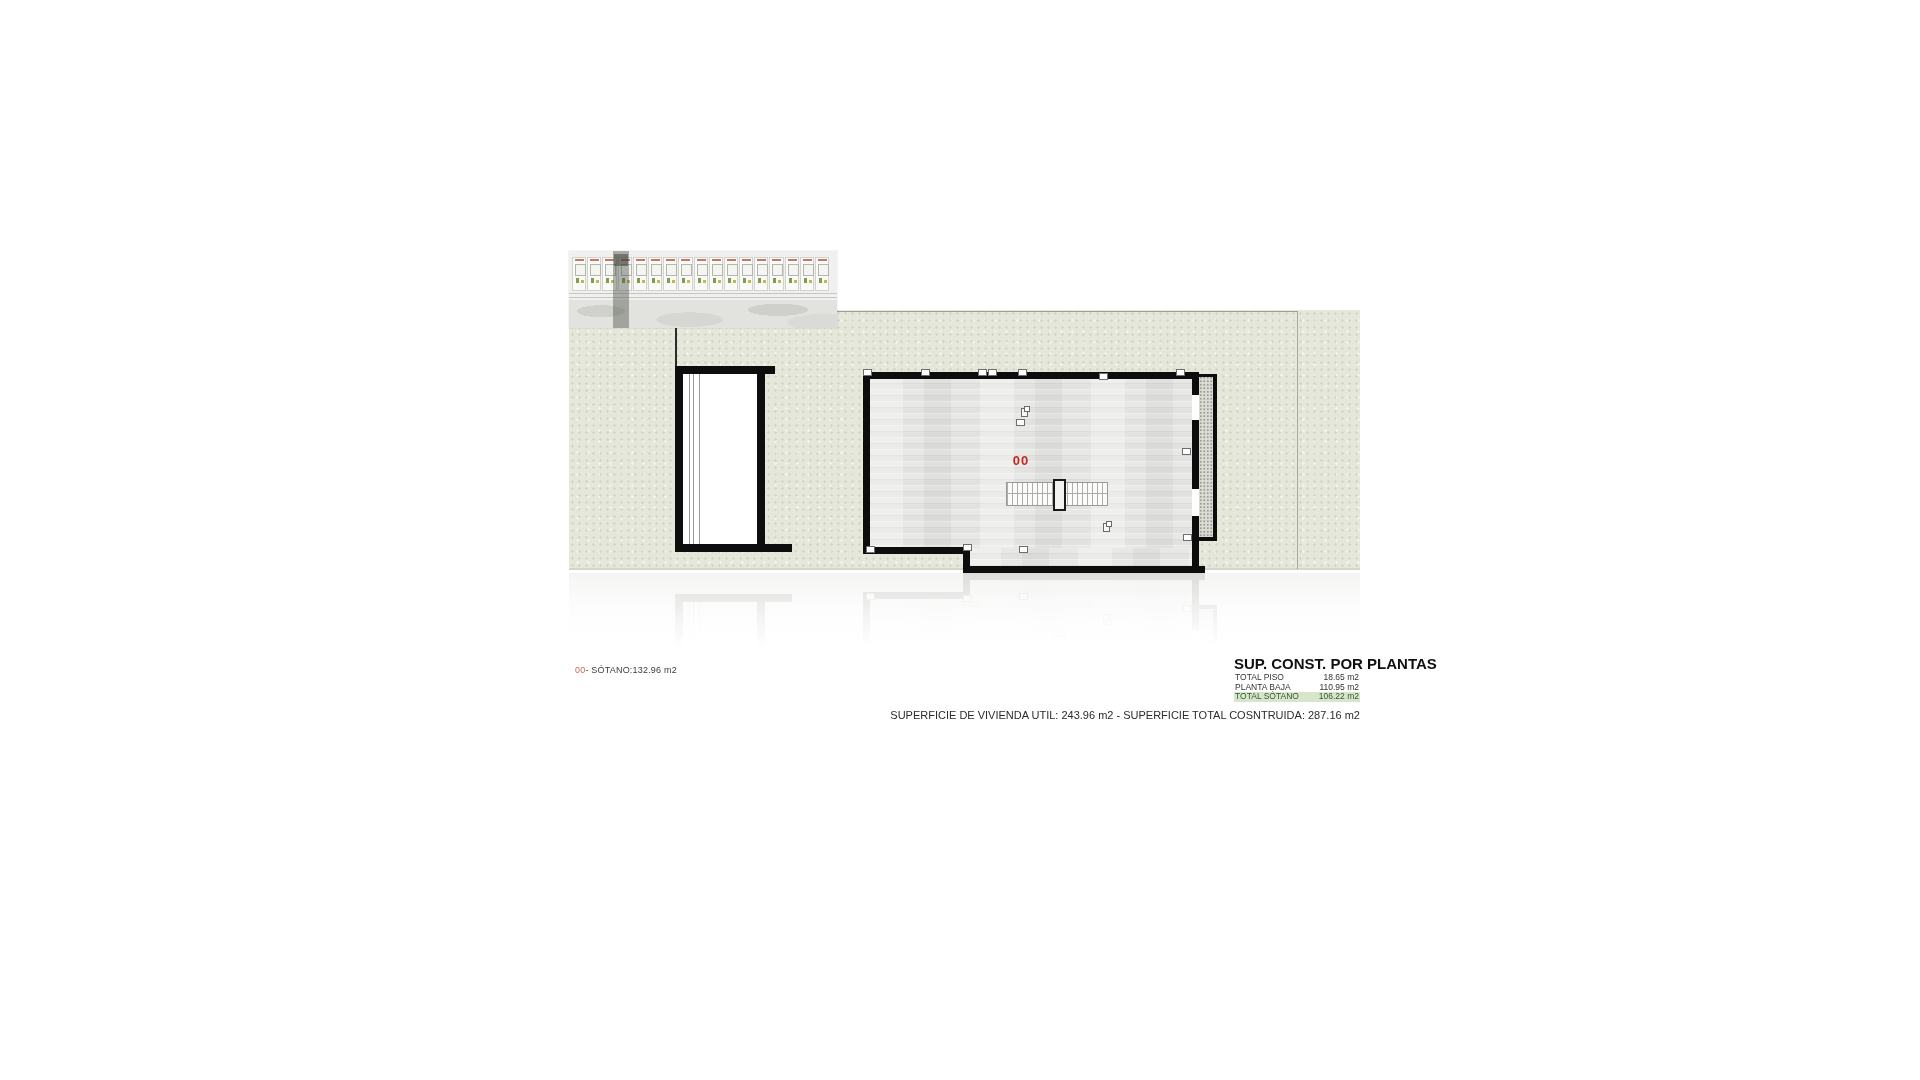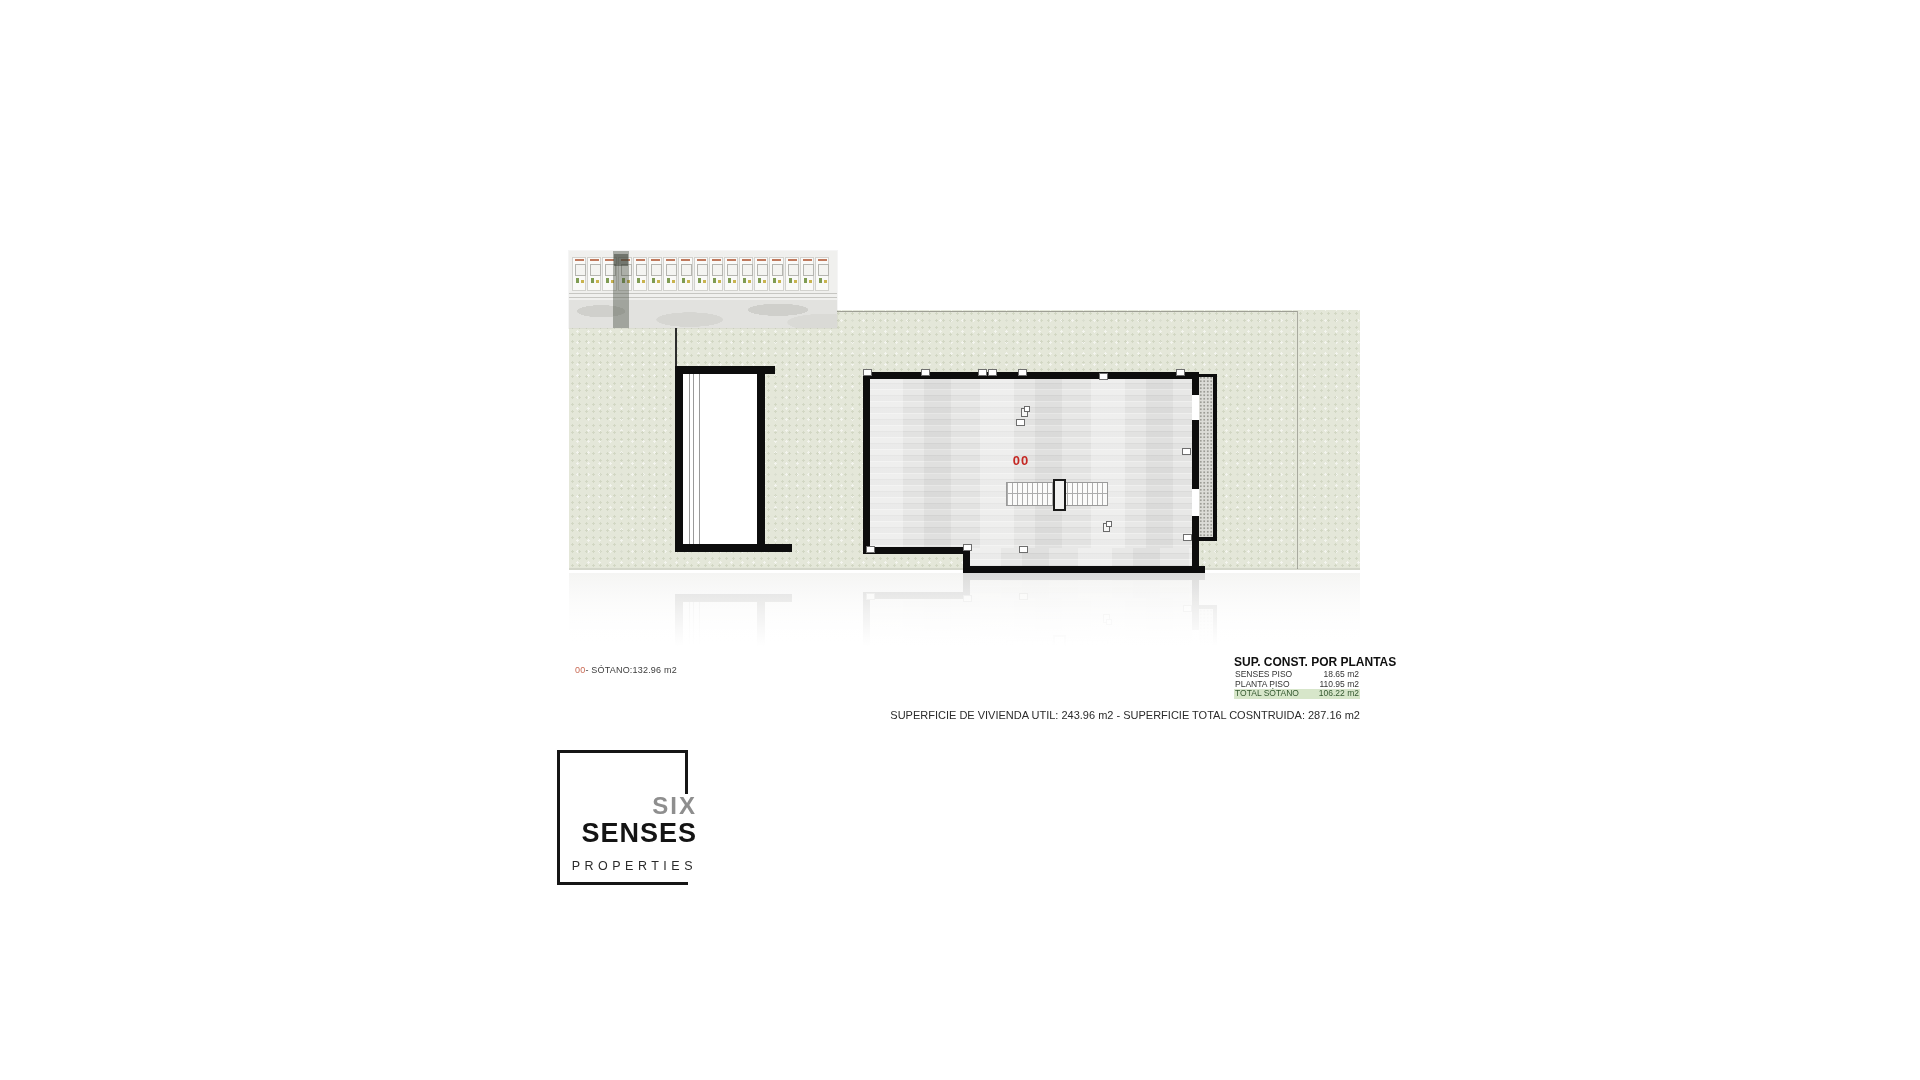--- a/index.html
+++ b/index.html
@@ -80,21 +80,21 @@
                       radial-gradient(ellipse 50px 10px at 78% 35%, #cfcfcb 60%, transparent 61%),
                       radial-gradient(ellipse 60px 14px at 95% 80%, #dadad6 60%, transparent 61%);}
   .unit-highlight{position:absolute;left:44px;top:0;width:16px;height:77px;background:rgba(72,78,66,.42);}
   .unit-highlight i{position:absolute;left:1px;top:3px;width:14px;height:12px;background:rgba(55,60,50,.5);}
 
   
   #floor-caption{position:absolute;left:575px;top:665px;font-size:9px;color:#3c3c3c;letter-spacing:.2px;}
   #floor-caption .pref{color:var(--caption-red,#c96a54);}
 
   #areas-table{position:absolute;right:560px;top:655px;width:126px;font-size:8.5px;color:#333;}
-  #areas-table .hdr{font-weight:bold;font-size:12px;color:#101010;white-space:nowrap;margin-bottom:1px;}
+  #areas-table .hdr{font-weight:bold;font-size:15px;color:#101010;white-space:nowrap;margin-bottom:1px;}
   .trow{display:flex;justify-content:space-between;padding:0 1px;line-height:9.5px;white-space:nowrap;}
   .trow.hl{background:var(--table-highlight,#d7e6ca);color:var(--table-highlight-text,#33582f);}
 
   #summary{position:absolute;right:560px;top:709px;font-size:11px;color:#2b2b2b;white-space:nowrap;}
 
   
   #logo{position:absolute;left:557px;top:750px;width:131px;height:135px;}
   .logo-frame{position:absolute;left:0;top:0;width:100%;height:100%;border:3px solid #161616;box-sizing:border-box;}
   .logo-cover{position:absolute;left:118px;top:44px;width:14px;height:88px;background:#fff;}
   .logo-text{position:absolute;left:8px;top:44px;width:132px;text-align:right;line-height:1;}
@@ -322,38 +322,29 @@
       </div>
   </div>
 
   <div id="floor-caption">
     <span class="pref">00</span><span>- SÓTANO:132.96 m2</span>
   </div>
 
   <div id="areas-table">
     <div class="hdr">SUP. CONST. POR PLANTAS</div>
     <div class="trow">
-      <span>SENSES PISO</span>
+      <span>TOTAL PISO</span>
       <span>18.65 m2</span>
     </div>
     <div class="trow">
-      <span>PLANTA PISO</span>
+      <span>PLANTA BAJA</span>
       <span>110.95 m2</span>
     </div>
     <div class="trow hl">
       <span>TOTAL SÓTANO</span>
       <span>106.22 m2</span>
     </div>
   </div>
 
   <div id="summary">SUPERFICIE DE VIVIENDA UTIL: 243.96 m2 - SUPERFICIE TOTAL COSNTRUIDA: 287.16 m2</div>
 
-  <div id="logo">
-    <div class="logo-frame"></div>
-    <div class="logo-cover"></div>
-    <div class="logo-text">
-      <div class="logo-six">SIX</div>
-      <div class="logo-senses">SENSES</div>
-      <div class="logo-properties">PROPERTIES</div>
-    </div>
-  </div>
 
 </div>
 
 </body></html>

